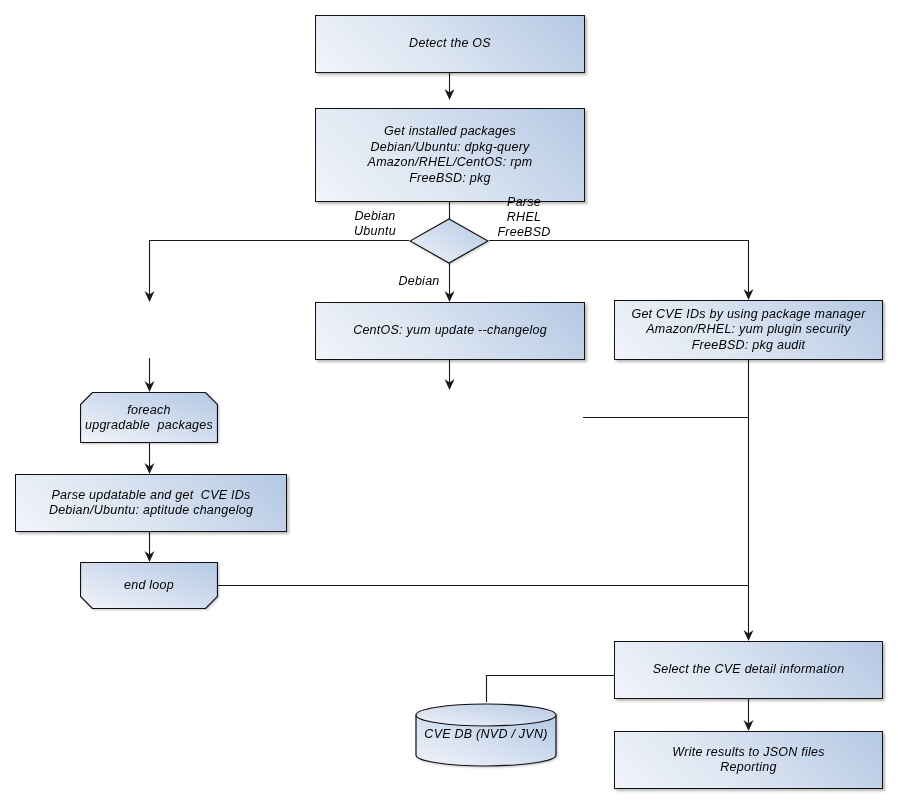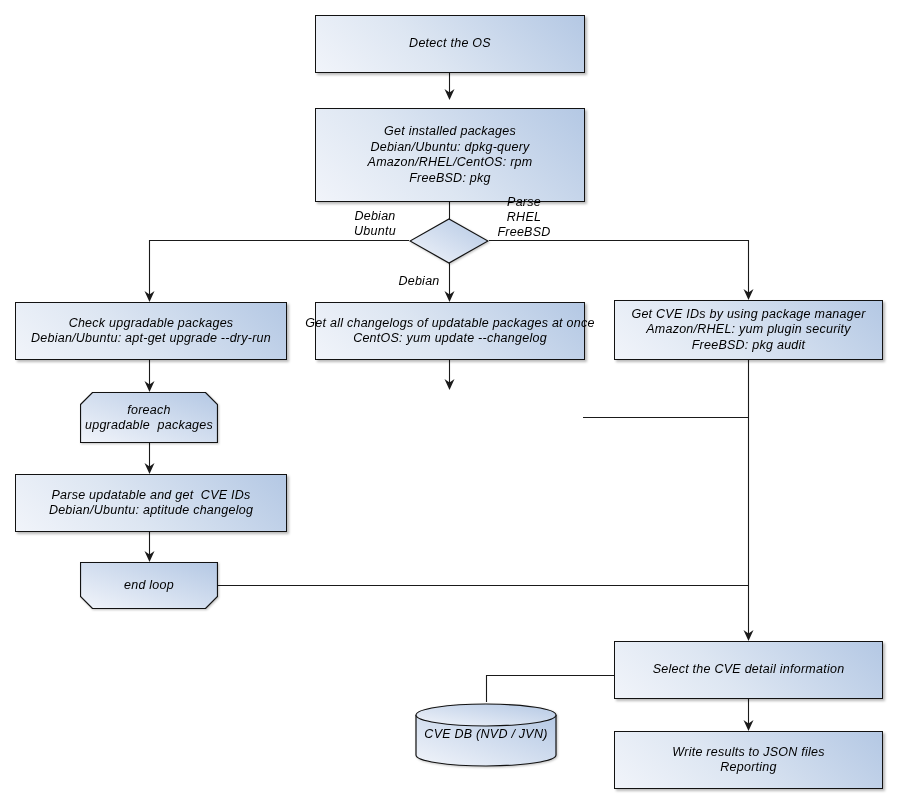--- a/index.html
+++ b/index.html
@@ -79,24 +79,20 @@
       <defs>
         <linearGradient id="g1" x1="0" y1="1" x2="1" y2="0">
           <stop offset="0" stop-color="#f1f4fa"></stop>
             <stop offset="1" stop-color="#b4c8e4"></stop>
         </linearGradient>
       </defs>
       <polygon points="40,1 79,23 40,45 1,23" fill="url(#g1)" stroke="#121212" stroke-width="1.2"></polygon>
     </svg>
   </div>
 
-  <div class="node rect" style="left:15px;top:302px;width:270px;height:56px">
-    <span class="line">Check upgradable packages</span>
-    <span class="line">Debian/Ubuntu: apt-get upgrade --dry-run</span>
-  </div>
 
   <div class="node shape" style="left:80px;top:392px;width:138px;height:52px">
     <svg class="shape-svg" width="138" height="51">
       <defs>
         <linearGradient id="g2" x1="0" y1="1" x2="1" y2="0">
           <stop offset="0" stop-color="#f1f4fa"></stop>
             <stop offset="1" stop-color="#b4c8e4"></stop>
         </linearGradient>
       </defs>
       <polygon points="0.5,12.5 12.5,0.5 125.5,0.5 137.5,12.5 137.5,50.5 0.5,50.5" fill="url(#g2)" stroke="#121212" stroke-width="1.2"></polygon>
@@ -117,21 +113,20 @@
           <stop offset="0" stop-color="#f1f4fa"></stop>
             <stop offset="1" stop-color="#b4c8e4"></stop>
         </linearGradient>
       </defs>
       <polygon points="0.5,0.5 137.5,0.5 137.5,34.5 125.5,46.5 12.5,46.5 0.5,34.5" fill="url(#g3)" stroke="#121212" stroke-width="1.2"></polygon>
     </svg>
     <span class="line">end loop</span>
   </div>
 
   <div class="node rect" style="left:315px;top:302px;width:268px;height:56px">
-    <span class="line">Get all changelogs of updatable packages at once</span>
     <span class="line">CentOS: yum update --changelog</span>
   </div>
 
 
   <div class="node rect" style="left:614px;top:300px;width:267px;height:58px">
     <span class="line">Get CVE IDs by using package manager</span>
     <span class="line">Amazon/RHEL: yum plugin security</span>
     <span class="line">FreeBSD: pkg audit</span>
   </div>
 

